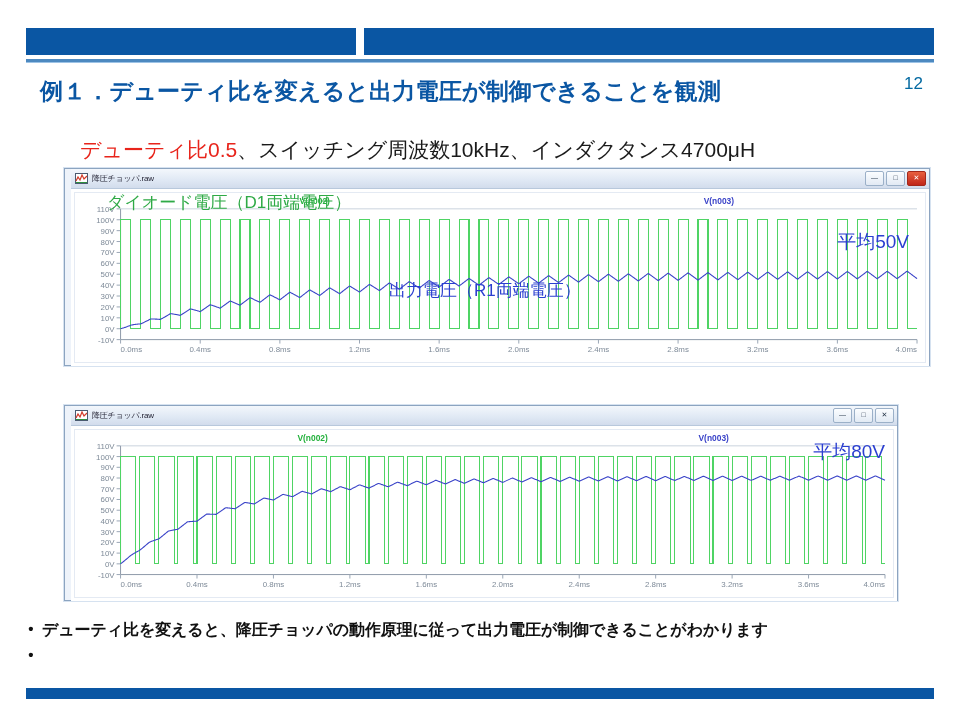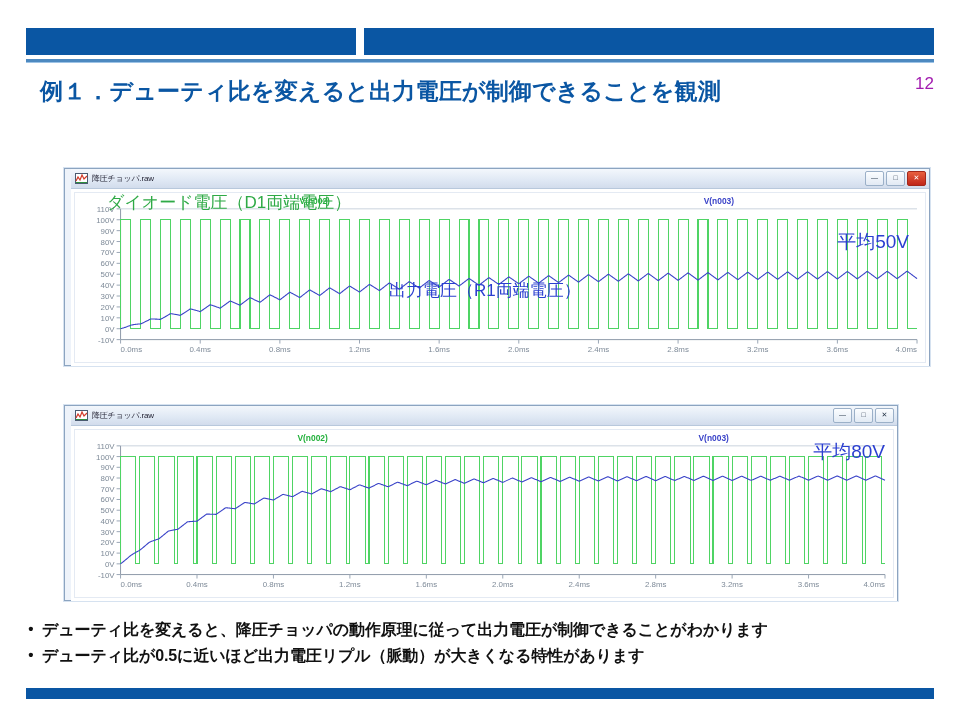--- a/index.html
+++ b/index.html
@@ -18,21 +18,21 @@
   .topbar-rule{position:absolute;left:26px;top:59px;width:908px;height:3px;background:#2E74B5;opacity:.85;}
   .topbar-rule2{position:absolute;left:26px;top:62px;width:908px;height:1px;background:#9dc3e6;}
 
   
   .title{
     position:absolute;left:40px;top:76px;width:830px;
     font-size:23px;font-weight:bold;color:#0A56A3;letter-spacing:.2px;
     white-space:nowrap;
   }
   .pageno{
-    position:absolute;right:26px;top:74px;font-size:17px;color:#a21caf;
+    position:absolute;right:37px;top:74px;font-size:17px;color:#0369a1;
   }
 
   
   .subcap{position:absolute;font-size:21px;color:#1a1a1a;white-space:nowrap;}
   .subcap .red{color:#e8241b;}
   #subcap1{left:80px;top:136px;}
   #subcap2{left:80px;top:371px;}
 
   
   .ltwin{position:absolute;border:1px solid #8ca4c0;box-sizing:border-box;background:#eef3fa;padding-left:6px;}
@@ -91,20 +91,23 @@
     <div class="topbar-a"></div>
     <div class="topbar-gap"></div>
     <div class="topbar-b"></div>
   </div>
   <div class="topbar-rule"></div>
   <div class="topbar-rule2"></div>
 
   <div class="title">例１．デューティ比を変えると出力電圧が制御できることを観測</div>
   <div class="pageno">12</div>
 
+  <div class="subcap" id="subcap1">
+    <span class="red">デューティ比0.5</span><span>、スイッチング周波数10kHz、インダクタンス4700μH</span>
+  </div>
 
   <div class="ltwin" id="win1">
     <div class="titlebar">
       <span class="tb-icon">
         <svg width="13" height="11" viewBox="0 0 13 11">
           <rect x="0.5" y="0.5" width="12" height="10" fill="#ffffff" stroke="#4a5a70"></rect>
           <polyline points="1,8 3,4 5,7 7,2 9,6 12,3" fill="none" stroke="#d23b2a" stroke-width="1.2"></polyline>
           <polyline points="1,9.5 12,9.5" fill="none" stroke="#2f8f3f" stroke-width="1"></polyline>
         </svg>
       </span>
@@ -279,18 +282,17 @@
     </div>
   </div>
 
   <div class="bullets">
     <div class="bullet">
       <span class="dot">•</span>
       <span class="txt">デューティ比を変えると、降圧チョッパの動作原理に従って出力電圧が制御できることがわかります</span>
     </div>
     <div class="bullet">
       <span class="dot">•</span>
-      <span class="txt">デューティ比が0.5に近いほど出力電圧リプル（脈動）が大きくなる特性があります</span>
     </div>
   </div>
 
   <div class="botbar"></div>
 </div>
 
 </body></html>

